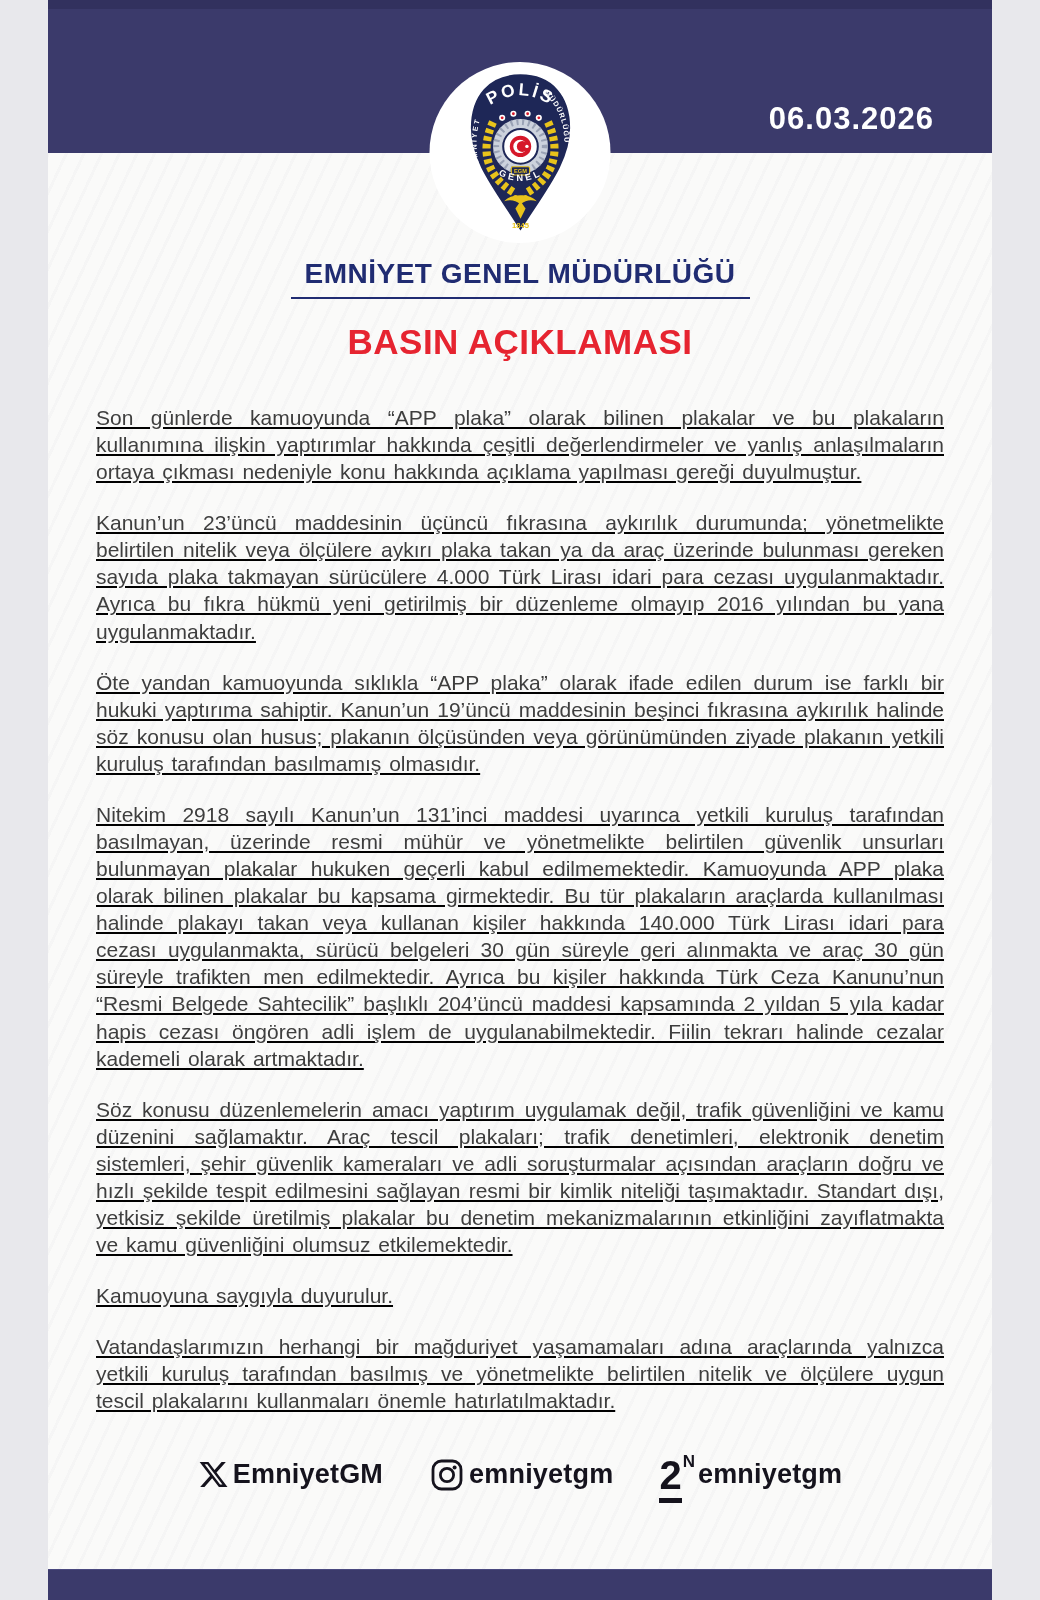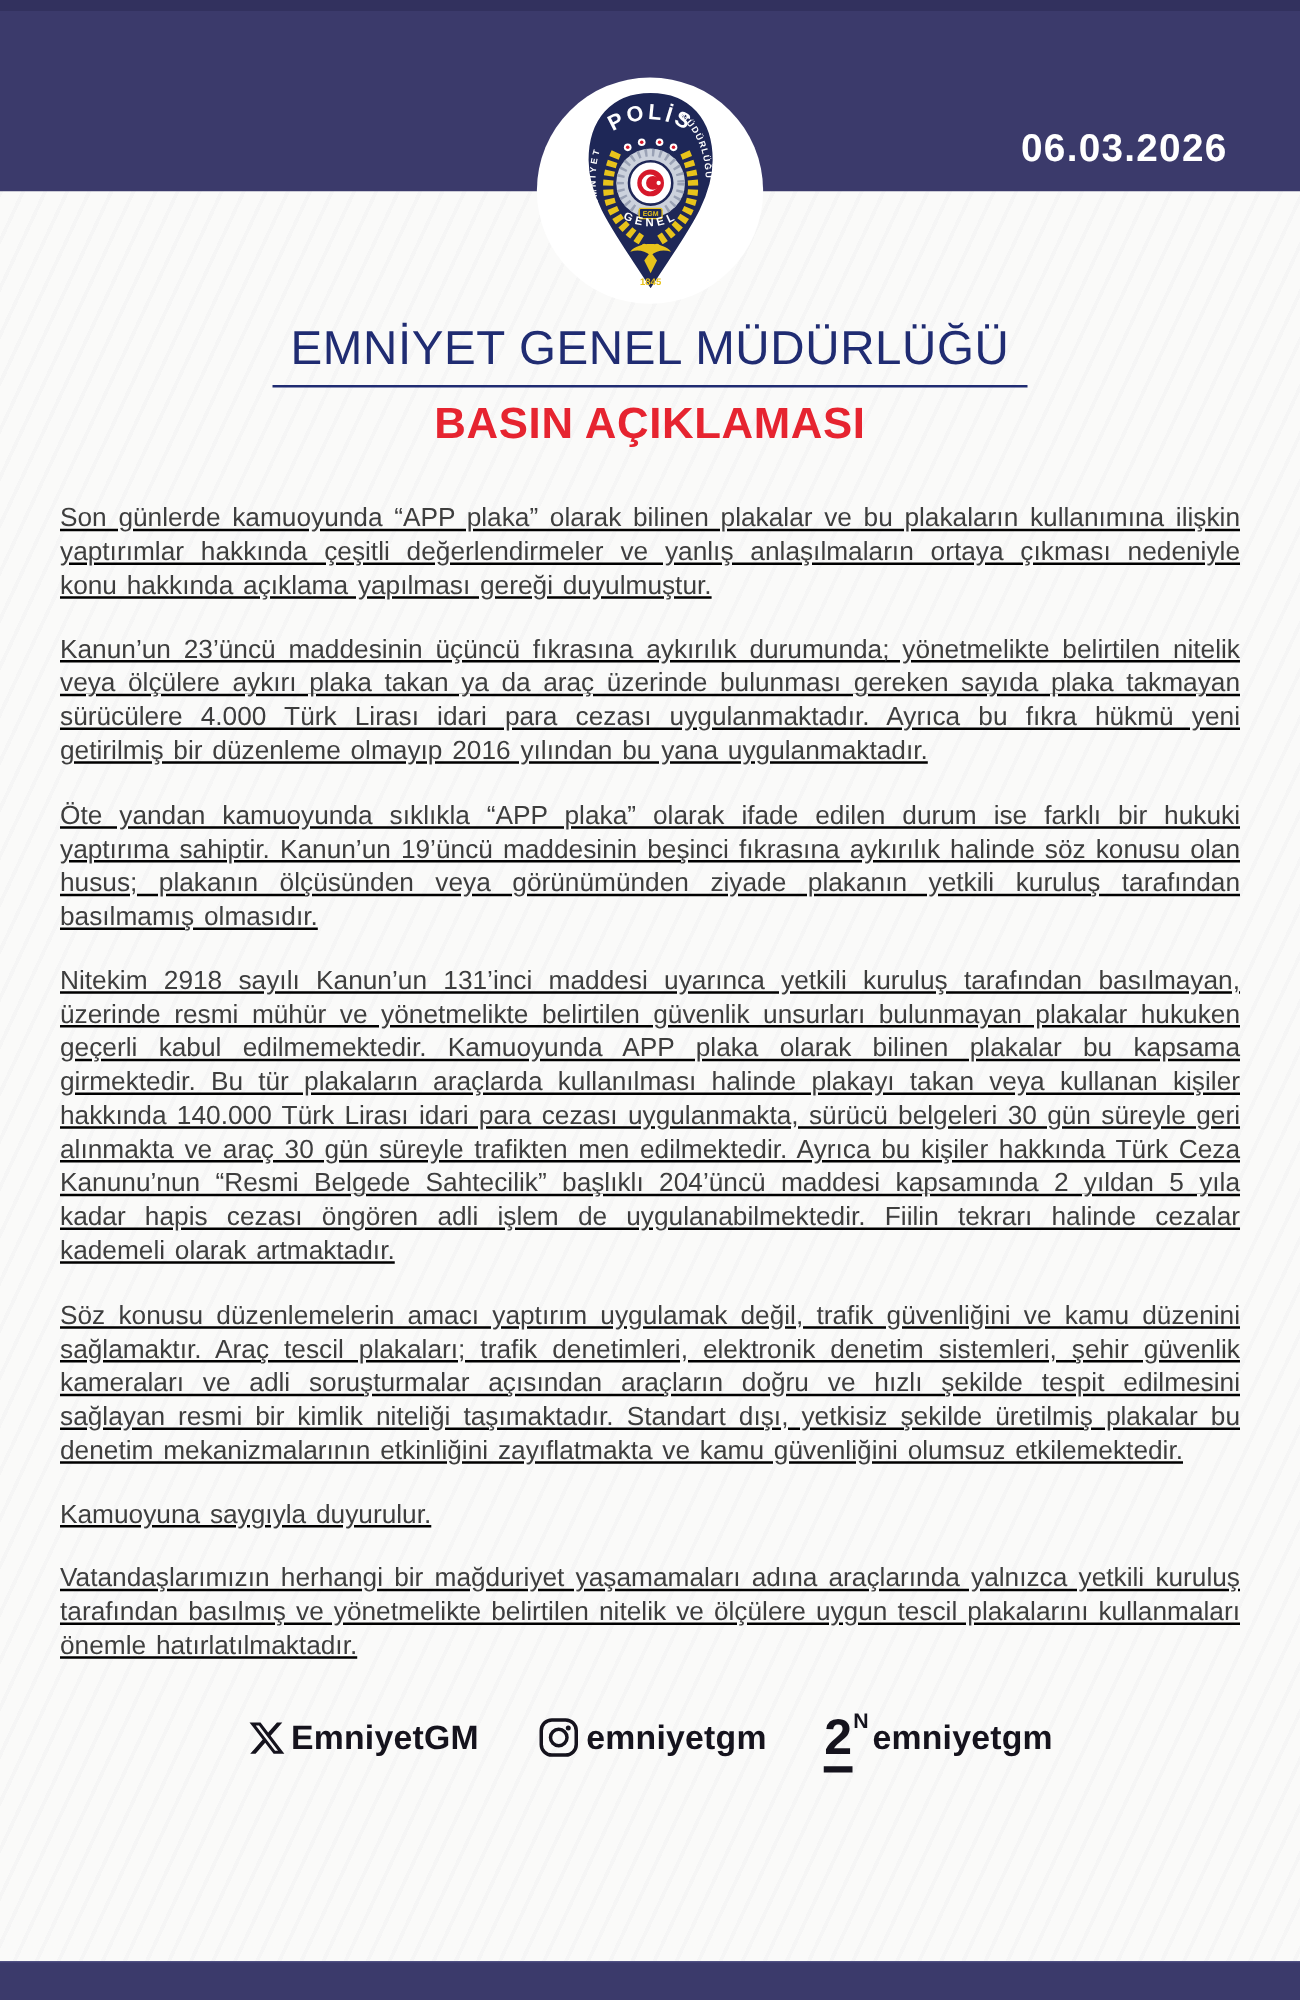--- a/index.html
+++ b/index.html
@@ -1,19 +1,19 @@
 <!DOCTYPE html>
 <html lang="tr"><head>
 <meta charset="utf-8">
 <style>
   * { margin:0; padding:0; box-sizing:border-box; }
   html,body { background:#e8e8ec; }
   .page {
     position:relative;
-    width:1040px; height:1600px;
+    width:944px; height:1600px;
     margin:0 auto;
     font-family:"Liberation Sans", sans-serif;
     background-color:#fafaf9;
     background-image:repeating-linear-gradient(115deg, rgba(120,120,145,0.035) 0 3px, transparent 3px 16px);
     overflow:hidden;
   }
   .topband {
     position:relative;
     height:153px;
     background:linear-gradient(180deg,#32315e 0,#32315e 9px,#3b3a6b 9px);
@@ -25,25 +25,25 @@
   .logo-circle {
     position:absolute; top:62px; left:50%; transform:translateX(-50%);
     width:181px; height:181px; border-radius:50%;
     background:#ffffff;
     display:flex; align-items:center; justify-content:center;
     z-index:2;
   }
   .titles { padding-top:105px; text-align:center; }
   .title-main {
     display:inline-block;
-    color:#202c72; font-size:38px; font-weight:normal; letter-spacing:0.5px;
+    color:#202c72; font-size:28px; font-weight:bold; letter-spacing:0.5px;
     border-bottom:2px solid #202c72; padding:0 14px 7px;text-align:center;
   }
   .title-sub {
-    margin-top:9px;
+    margin-top:23px;
     color:#e62430; font-size:35px; font-weight:bold; letter-spacing:0.5px;
   }
   .content { padding:42px 48px 0;text-decoration:underline; }
   .content p {
     margin:0 0 24px;
     font-size:21px; line-height:1.29;
     color:#3e3e3e;
     text-align:justify;
     word-spacing:2px;
   }

